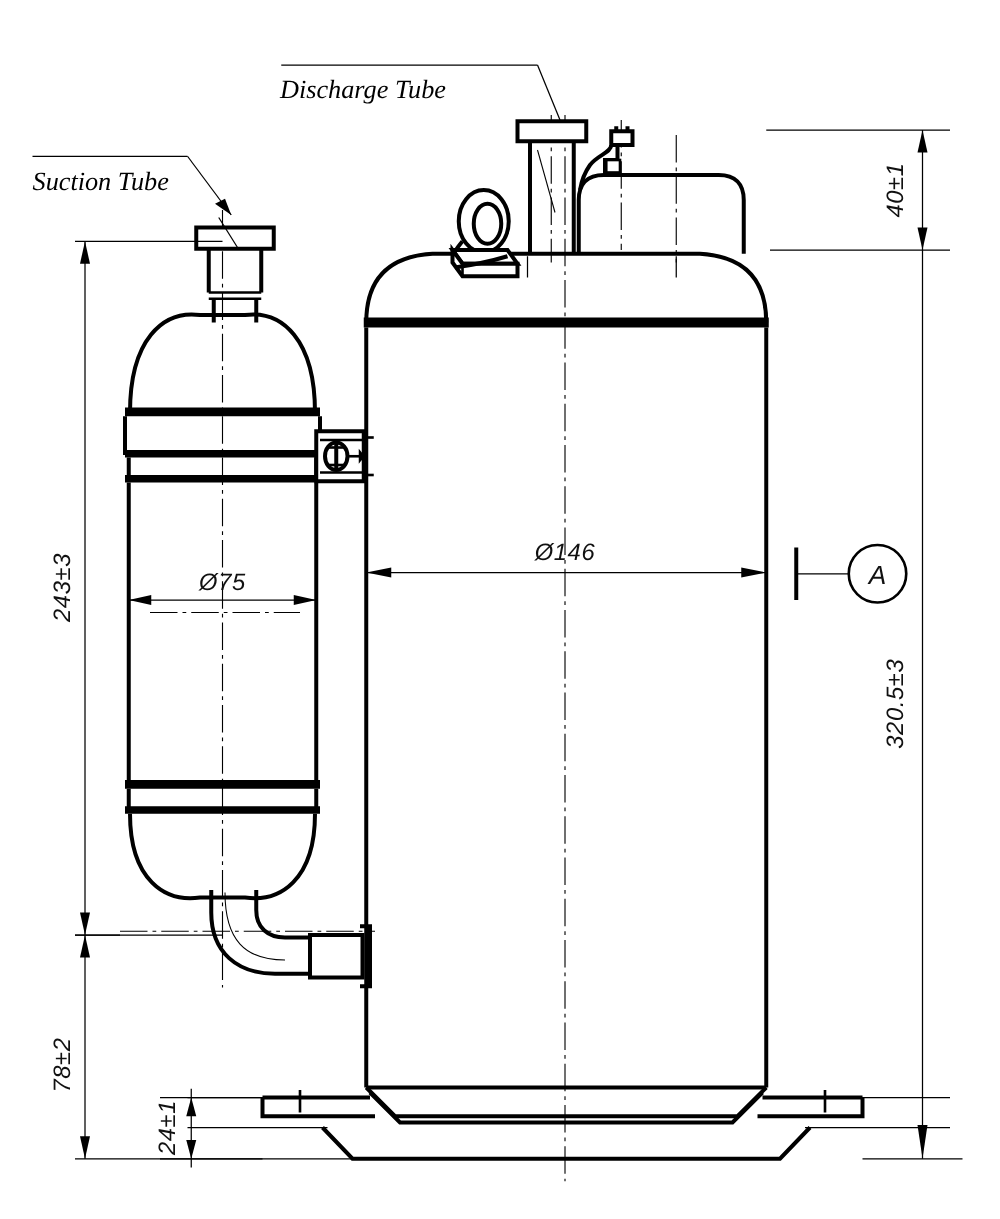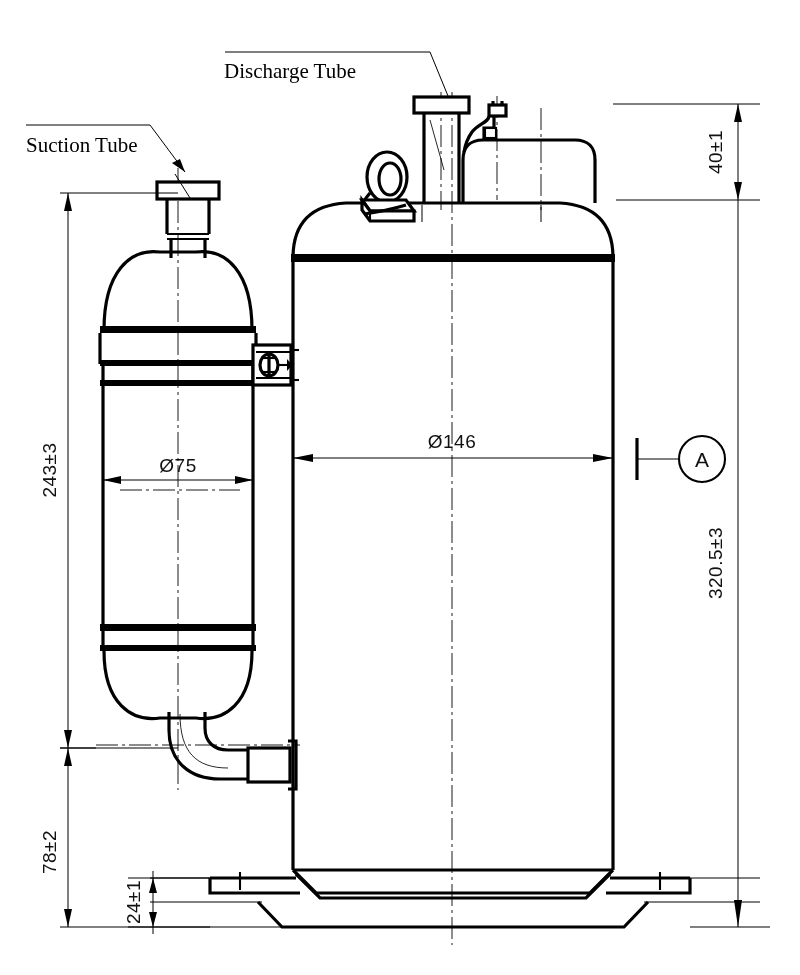--- a/index.html
+++ b/index.html
@@ -10,20 +10,21 @@
   }
   body {
     font-family: "Liberation Serif", serif;
   }
   #drawing-root {
     position: relative;
     width: 774px;
     height: 975px;
     background: #ffffff;
     overflow: hidden;
+    font-style: italic;
   }
   svg#drawing-canvas {
     display: block;
     width: 800px;
     height: 975px;
   }
   .label-text {
     font-family: "Liberation Serif", serif;
     font-size: 21px;
     fill: #000000;

